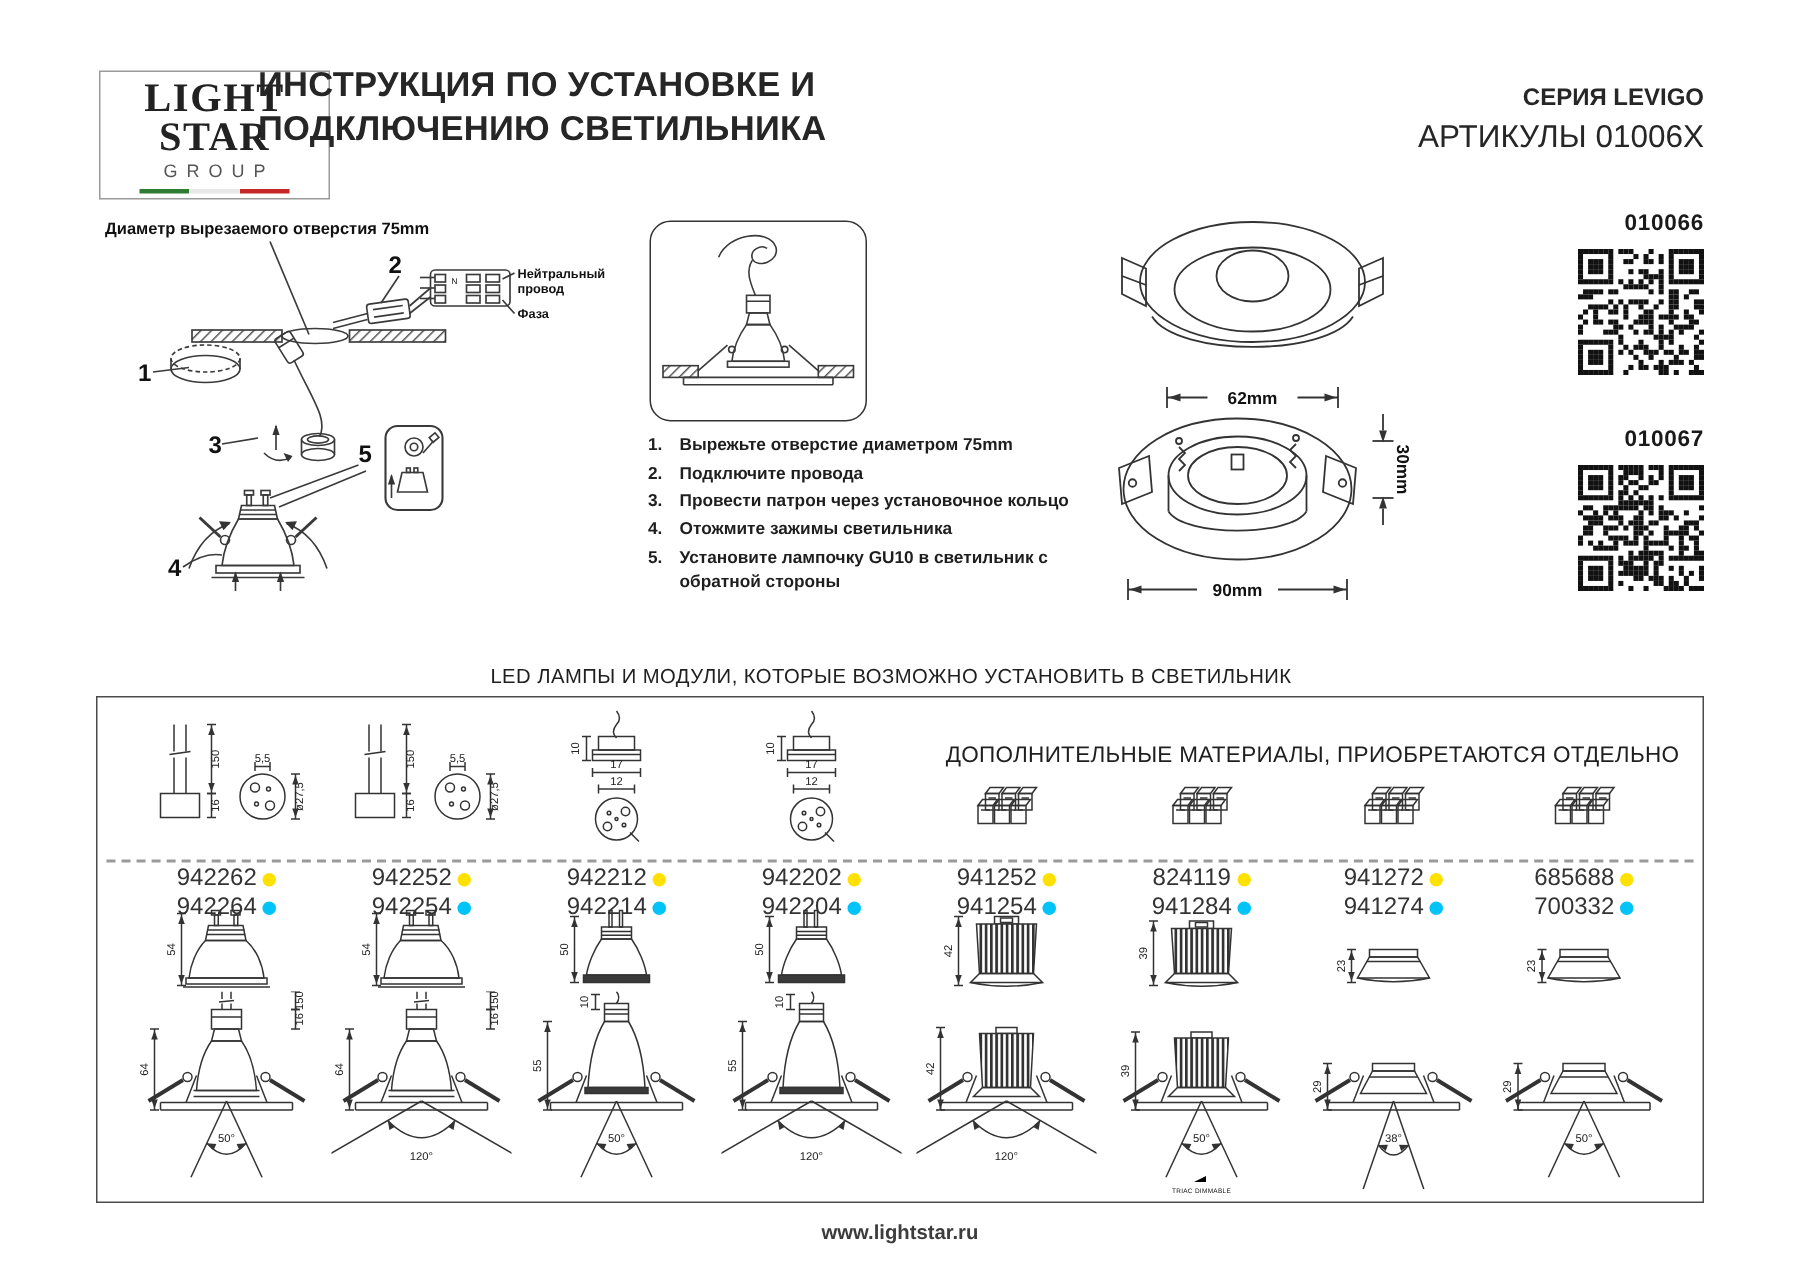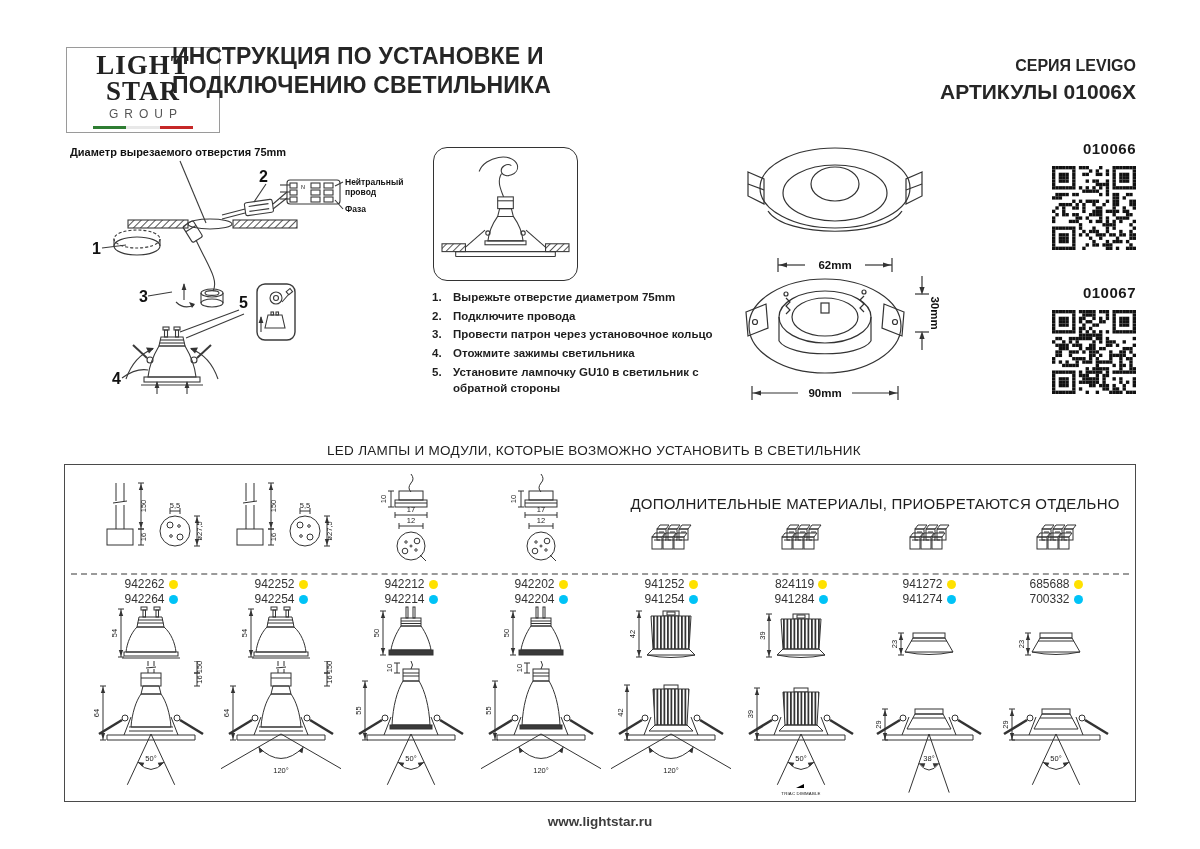--- a/index.html
+++ b/index.html
@@ -8,42 +8,42 @@
 .abs{position:absolute}
 
 .logo{left:66px;top:47px;width:154px;height:86px;border:1px solid #9a9a9a;padding-top:5px;text-align:center;background:#fff}
 .logo-word{font-family:"Liberation Serif",serif;font-weight:700;font-size:27px;line-height:.95;letter-spacing:1px;color:#222}
 .logo-group{font-size:12px;letter-spacing:6px;color:#555;margin-top:3px;padding-left:6px}
 .logo-flag{display:flex;height:3px;width:100px;margin:5px auto 0;border:0}
 .logo-flag span{flex:1;height:3px}
 .main-title{left:172px;top:42px;font-size:23px;font-weight:700;color:#262626;line-height:1.27;letter-spacing:.2px}
 .series-block{right:64px;top:57px;text-align:right}
 .series{font-size:16px;font-weight:700;color:#262626}
-.articles{font-size:21px;font-weight:700;color:#262626;margin-top:5px}
+.articles{font-size:21px;font-weight:400;color:#262626;margin-top:5px}
 
 .inst-box{left:433px;top:147px;width:145px;height:134px;border:1.6px solid #333;border-radius:14px;padding:2px}
 .steps{left:432px;top:289px;width:296px}
 .step-row{display:flex;font-size:11.5px;font-weight:600;color:#1e1e1e;line-height:1.45;margin-bottom:2px}
 .step-num{width:21px;flex:none}
 .step-text{flex:1}
 
 .qr-block{position:absolute;left:0;width:86px;text-align:right}
 .qr-article{font-size:15px;font-weight:600;color:#1a1a1a;letter-spacing:.5px}
 .qr-svg{margin-top:9px}
 
 .led-title{left:0;top:443px;width:1188px;text-align:center;font-size:13.5px;color:#1f1f1f;letter-spacing:.3px}
 .led-box{left:64px;top:464px;width:1072px;height:338px;border:1.5px solid #4a4a4a;overflow:hidden}
 .add-title{position:absolute;left:540px;top:30px;width:540px;text-align:center;font-size:15px;color:#1f1f1f;letter-spacing:.2px}
 .dash-line{position:absolute;left:6px;right:6px;top:108px;border-top:2px dashed #9a9a9a}
 #lamp-columns{position:absolute;left:0;top:0;right:0;bottom:0}
 .lamp-col{position:absolute;top:0;width:120px;height:336px}
 .socket-svg{position:absolute;top:6px;left:0}
 .codes{position:absolute;top:112px;left:0;width:120px;display:flex;flex-direction:column;align-items:center;gap:1px}
 .code-row{display:flex;align-items:center;gap:4px}
-.code{font-size:12px;color:#333}
+.code{font-size:16px;color:#333}
 .dot{width:9px;height:9px;border-radius:50%;display:inline-block}
 .lamp-svg{position:absolute;top:140px;left:0}
 .inst-svg{position:absolute;top:196px;left:0}
 .footer{left:0;top:814px;width:1200px;text-align:center;font-size:13.5px;font-weight:700;color:#3c3c3c}
 text{font-family:"Liberation Sans",sans-serif}
 </style>
 </head>
 <body>
 
 <div id="page">

